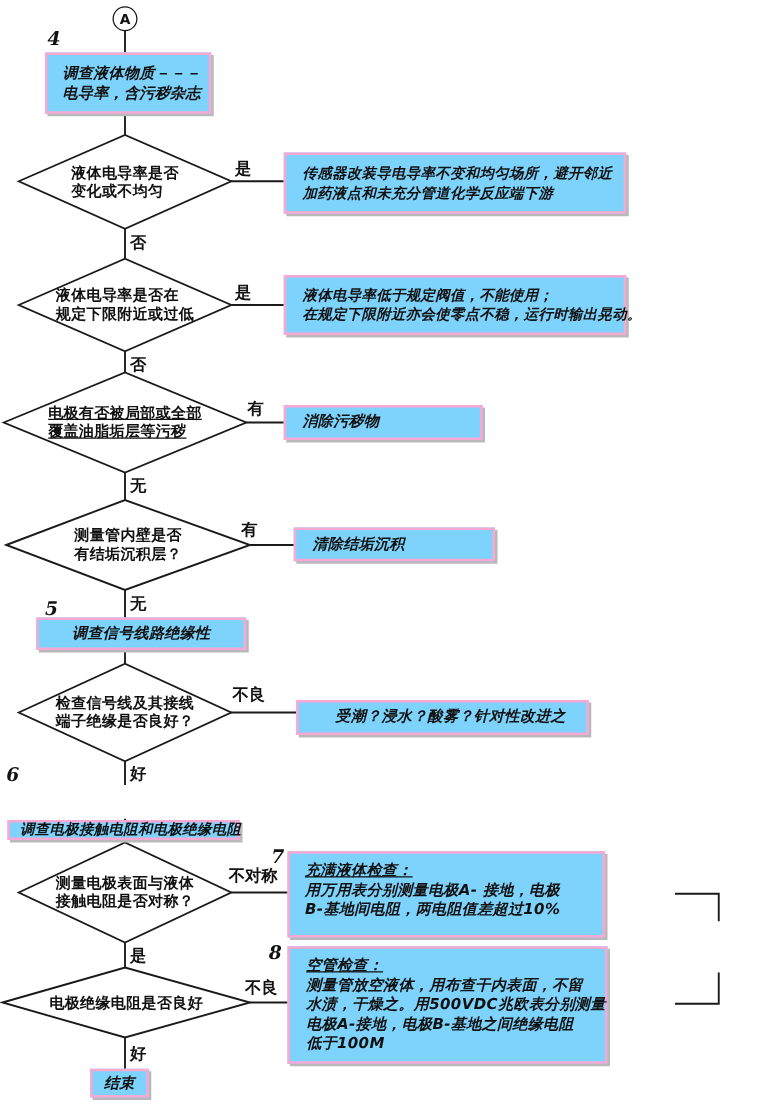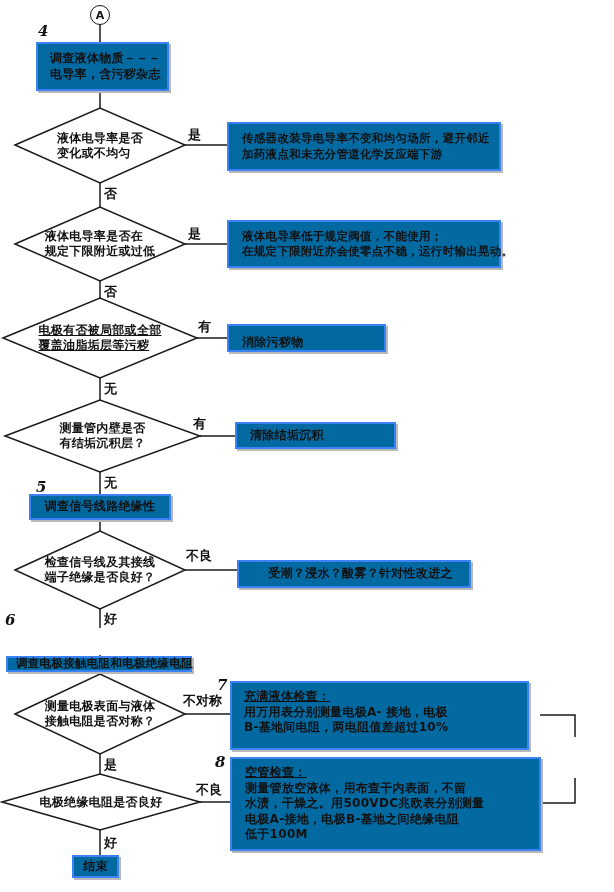--- a/index.html
+++ b/index.html
@@ -2,24 +2,24 @@
 <html><head>
 <meta charset="utf-8">
 <style>
   html,body{margin:0;padding:0;background:#fff;}
   #stage{
     position:relative;width:614px;height:892px;background:#fff;overflow:hidden;
     font-family:"DejaVu Sans","Liberation Sans",sans-serif;color:#111;
   }
   #wires{position:absolute;left:0;top:0;width:614px;height:892px;}
   .box{
-    position:absolute;box-sizing:border-box;background:#0369a1;
-    border:2px solid #3b82f6;box-shadow:2px 2px 0 #b9b9b9;
+    position:absolute;box-sizing:border-box;background:#7dd3fc;
+    border:2px solid #f9a8d4;box-shadow:2px 2px 0 #b9b9b9;
     display:flex;flex-direction:column;justify-content:center;
-    font-size:12px;font-weight:bold;line-height:15.5px;letter-spacing:0.3px;
+    font-size:12px;font-weight:bold;line-height:15.5px;letter-spacing:0.3px;font-style:italic;
   }
   .box .bl{white-space:nowrap;}
   .pad12{padding-left:12px;}
   .pad13{padding-left:13px;}
   .pad8{padding-left:8px;}
   .topalign{justify-content:flex-start;padding-top:6px;}
   .underline{text-decoration:underline;}
   .dtext{
     position:absolute;display:flex;align-items:center;justify-content:center;
     font-size:12px;font-weight:bold;line-height:15px;letter-spacing:0.3px;text-align:left;
@@ -117,35 +117,35 @@
     <div class="bl small">液体电导率低于规定阀值，不能使用；</div>
     <div class="bl small">在规定下限附近亦会使零点不稳，运行时输出晃动。</div>
   </div>
 
   <div class="dtext" style="left:3px;top:298px;width:194px;height:80px;text-decoration:underline;">
     <span class="inner">
       <span class="bl" style="display:block">电极有否被局部或全部</span>
       <span class="bl" style="display:block">覆盖油脂垢层等污秽</span>
     </span>
   </div>
-  <div class="box pad13" style="left:227px;top:324px;width:159px;height:28px;justify-content:flex-end;">
+  <div class="box pad13" style="left:227px;top:324px;width:159px;height:28px;">
     <div class="bl">消除污秽物</div>
   </div>
 
   <div class="dtext" style="left:5px;top:400px;width:195px;height:72px;">
     <span class="inner">
       <span class="bl" style="display:block">测量管内壁是否</span>
       <span class="bl" style="display:block">有结垢沉积层？</span>
     </span>
   </div>
   <div class="box pad13" style="left:235px;top:422px;width:161px;height:27px;">
     <div class="bl">清除结垢沉积</div>
   </div>
 
-  <div class="box" style="left:29px;top:494px;width:142px;height:26px;align-items:center;">
+  <div class="box" style="left:29px;top:494px;width:168px;height:26px;align-items:center;">
     <div class="bl">调查信号线路绝缘性</div>
   </div>
 
   <div class="dtext" style="left:15px;top:531px;width:170px;height:78px;">
     <span class="inner">
       <span class="bl" style="display:block">检查信号线及其接线</span>
       <span class="bl" style="display:block">端子绝缘是否良好？</span>
     </span>
   </div>
   <div class="box pad13" style="left:237px;top:560px;width:234px;height:28px;align-items:center;">
@@ -156,33 +156,33 @@
     <div class="bl small">调查电极接触电阻和电极绝缘电阻</div>
   </div>
 
   <div class="dtext" style="left:15px;top:674px;width:170px;height:80px;">
     <span class="inner">
       <span class="bl" style="display:block">测量电极表面与液体</span>
       <span class="bl" style="display:block">接触电阻是否对称？</span>
     </span>
   </div>
 
-  <div class="box pad13 topalign" style="left:230px;top:681px;width:299px;height:69px;padding-left:12px;">
+  <div class="box pad13 topalign" style="left:230px;top:681px;width:254px;height:69px;padding-left:12px;">
     <div class="bl underline">充满液体检查：</div>
     <div class="bl">用万用表分别测量电极A- 接地，电极</div>
     <div class="bl">B-基地间电阻，两电阻值差超过10%</div>
   </div>
 
   <div class="dtext" style="left:2px;top:774px;width:198px;height:56px;">
     <span class="inner">
       <span class="bl" style="display:block">电极绝缘电阻是否良好</span>
     </span>
   </div>
 
-  <div class="box pad13 topalign" style="left:230px;top:757px;width:311px;height:94px;">
+  <div class="box pad13 topalign" style="left:230px;top:757px;width:256px;height:94px;">
     <div class="bl underline">空管检查：</div>
     <div class="bl">测量管放空液体，用布查干内表面，不留</div>
     <div class="bl">水渍，干燥之。用500VDC兆欧表分别测量</div>
     <div class="bl">电极A-接地，电极B-基地之间绝缘电阻</div>
     <div class="bl">低于100M</div>
   </div>
 
 
   <div class="box" style="left:72px;top:855px;width:47px;height:23px;align-items:center;">
     <div class="bl">结束</div>

